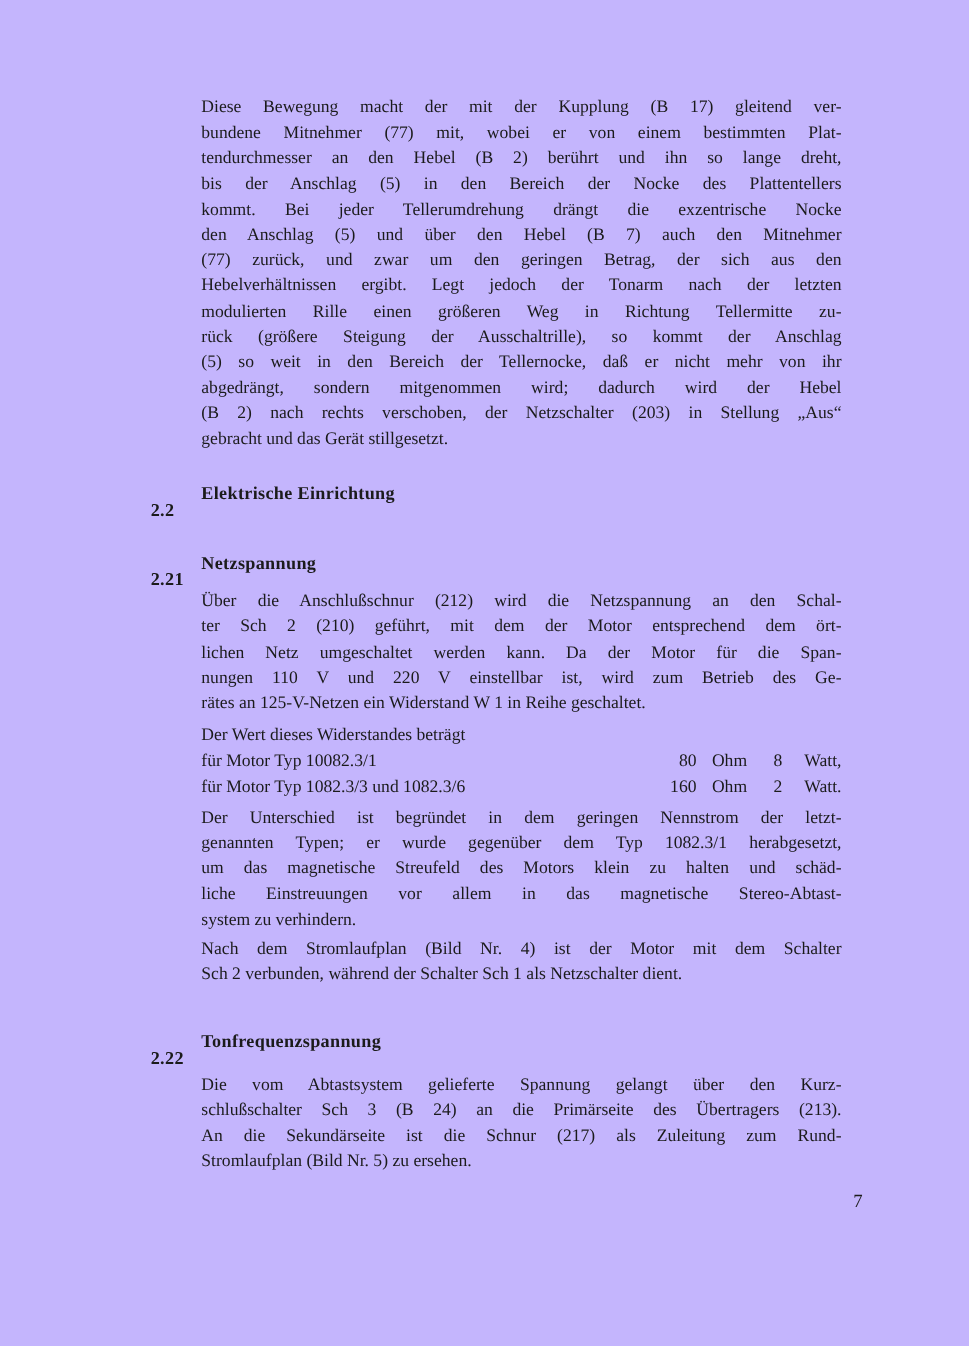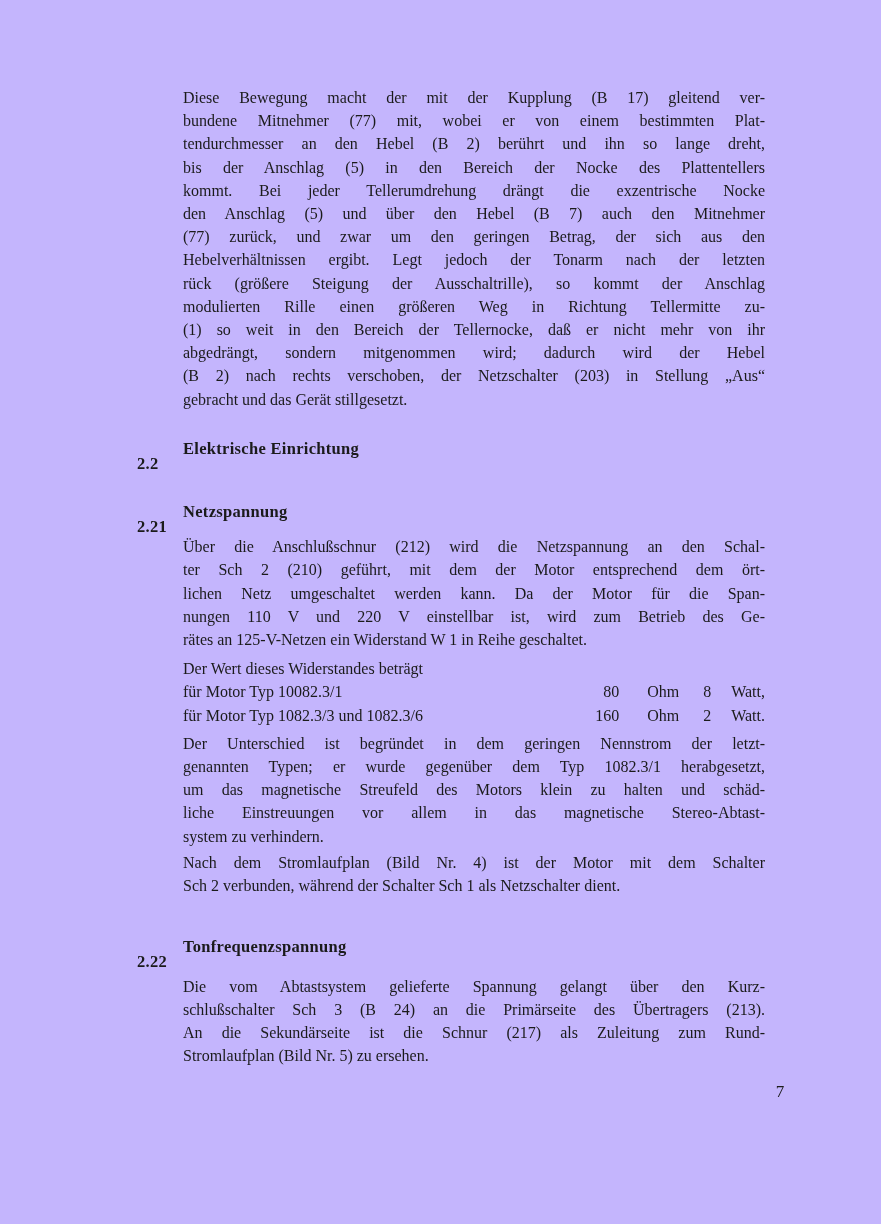--- a/index.html
+++ b/index.html
@@ -59,21 +59,21 @@
   .p4   { margin-top: 3px; }
   .p5   { margin-top: 16px; }
   .res-row {
     display: flex;
     align-items: baseline;
     min-height: 23.2px;
   }
   .res-label { flex: 1 1 auto; text-align: left; }
   .res-val   { display: flex; align-items: center; }
   .v-num  { width: 42px; text-align: right; }
-  .v-ohm  { width: 48px; text-align: left; padding-left: 28px; }
+  .v-ohm  { width: 48px; text-align: left; padding-left: 14px; }
   .v-wnum { width: 16px; text-align: right; }
   .v-watt { padding-left: 20px; }
   .page-number {
     position: absolute;
     left: 768px;
     top: 1082px;
     width: 24px;
     font-size: 17px;
     text-align: center;
   }
@@ -86,23 +86,23 @@
 
     <div class="para p1">
         <div class="jl">Diese Bewegung macht der mit der Kupplung (B 17) gleitend ver-</div>
         <div class="jl">bundene Mitnehmer (77) mit, wobei er von einem bestimmten Plat-</div>
         <div class="jl">tendurchmesser an den Hebel (B 2) berührt und ihn so lange dreht,</div>
         <div class="jl">bis der Anschlag (5) in den Bereich der Nocke des Plattentellers</div>
         <div class="jl">kommt. Bei jeder Tellerumdrehung drängt die exzentrische Nocke</div>
         <div class="jl">den Anschlag (5) und über den Hebel (B 7) auch den Mitnehmer</div>
         <div class="jl">(77) zurück, und zwar um den geringen Betrag, der sich aus den</div>
         <div class="jl">Hebelverhältnissen ergibt. Legt jedoch der Tonarm nach der letzten</div>
+        <div class="jl">modulierten Rille einen größeren Weg in Richtung Tellermitte zu-</div>
         <div class="jl">rück (größere Steigung der Ausschaltrille), so kommt der Anschlag</div>
-        <div class="jl">modulierten Rille einen größeren Weg in Richtung Tellermitte zu-</div>
-        <div class="jl">(1) so weit in den Bereich der Tellernocke, daß er nicht mehr von ihr</div>
+        <div class="jl">(5) so weit in den Bereich der Tellernocke, daß er nicht mehr von ihr</div>
         <div class="jl">abgedrängt, sondern mitgenommen wird; dadurch wird der Hebel</div>
         <div class="jl">(B 2) nach rechts verschoben, der Netzschalter (203) in Stellung „Aus“</div>
         <div class="jl jl-last">gebracht und das Gerät stillgesetzt.</div>
       </div>
 
     <div class="heading h22">
       <span class="hnum">2.2</span>
       <span>Elektrische Einrichtung</span>
     </div>
 

